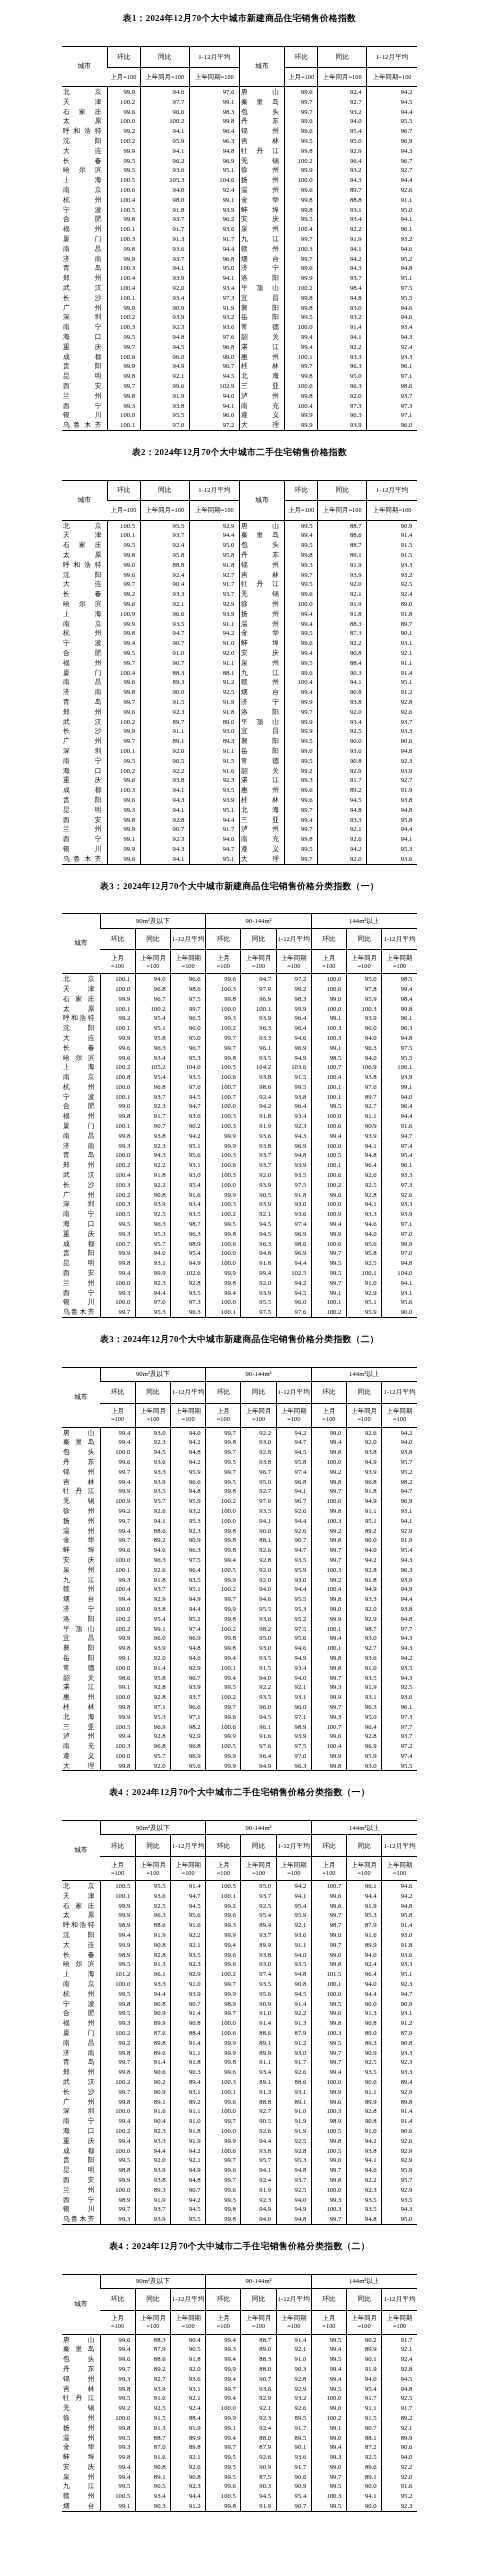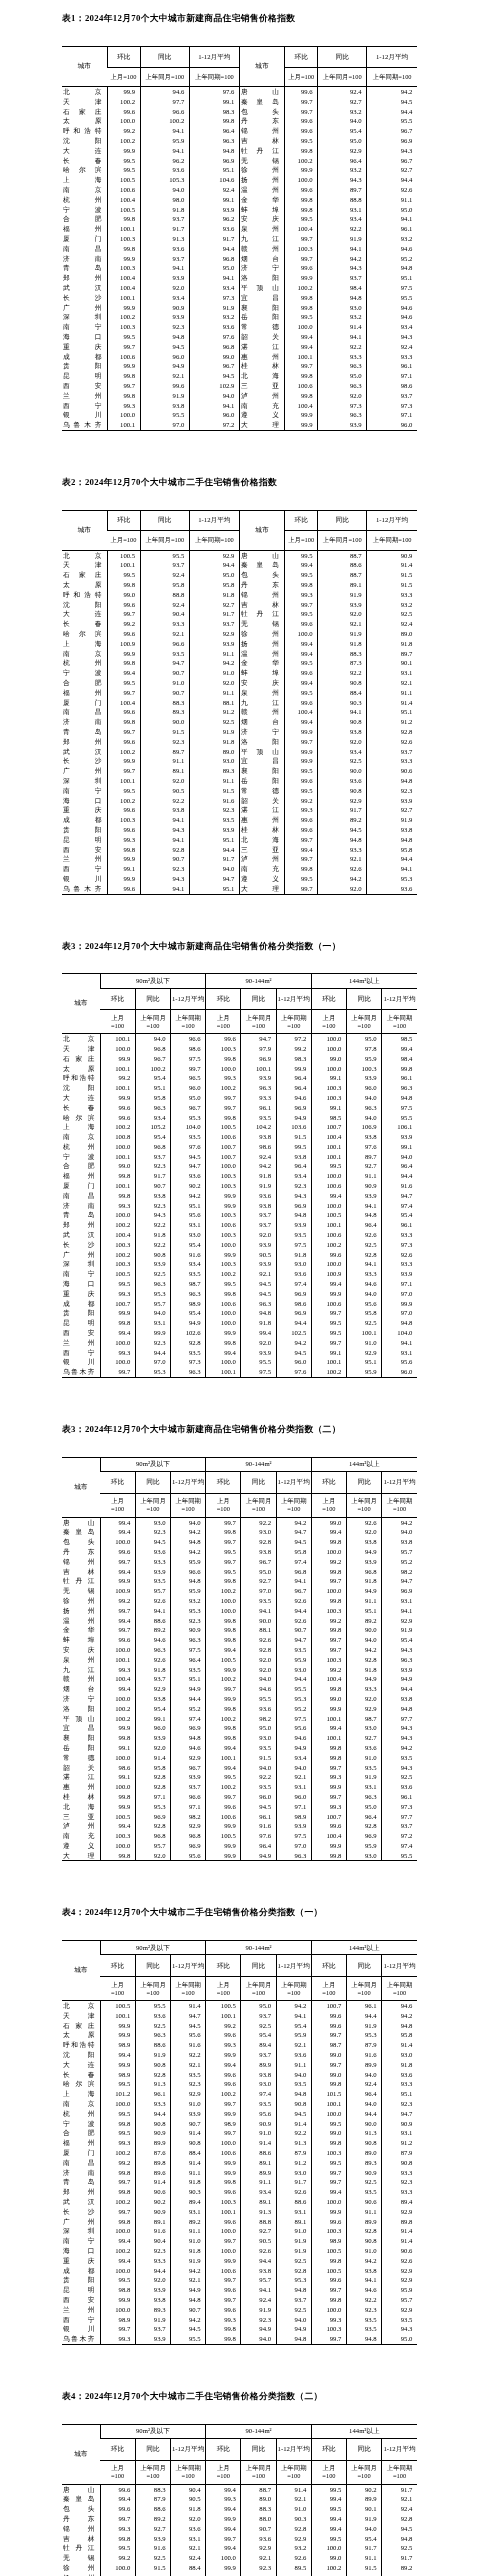--- a/index.html
+++ b/index.html
@@ -10,23 +10,24 @@
     font-family: "Liberation Serif", "DejaVu Serif", serif;
   }
   .page {
     width: 479px;
     margin: 0 auto;
     padding-top: 13.4px;
     padding-bottom: 20.6px;
     background: #ffffff;
   }
   section.table-block { width: 355px; margin: 0 auto 0 auto; }
-  section.table-block + section.table-block { margin-top: 46px; }
+  section.table-block + section.table-block { margin-top: 16px; }
   .tbl-title {
     margin: 0 0 20.6px 0;
+    text-align: center;
     font-size: 8.8px;
     font-weight: bold;
     letter-spacing: 0.3px;
     white-space: nowrap;
   }
   table.price-table {
     border-collapse: collapse;
     table-layout: fixed;
     width: 355px;
     border-top: 1.5px solid #000;

